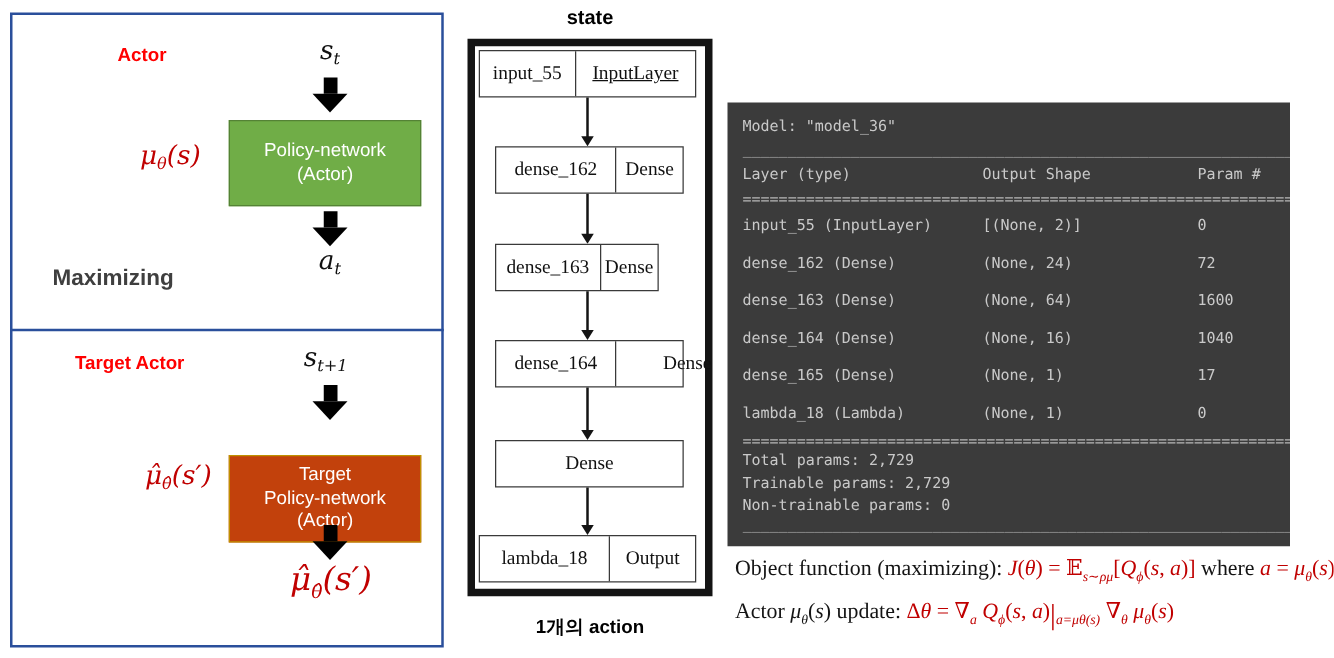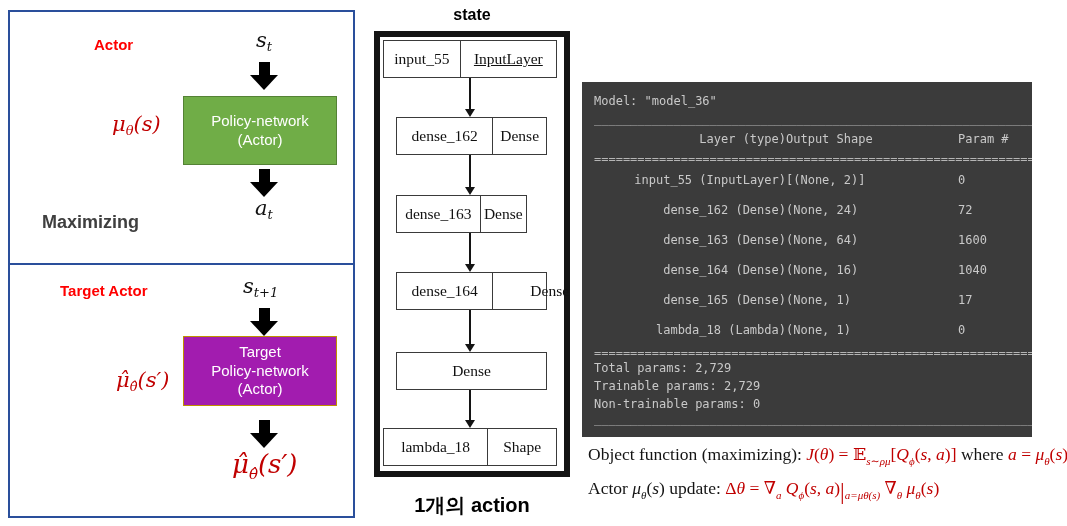--- a/index.html
+++ b/index.html
@@ -14,21 +14,21 @@
   .math{font-family:"DejaVu Serif","Liberation Serif",serif;font-style:italic;color:#111;}
   .math .msub{font-size:13px;vertical-align:-4px;}
   .mathred{color:#c00000;}
   .iolabel{position:absolute;font-size:21px;}
   .sidelabel{position:absolute;font-size:21px;color:#c00000;}
   .outlabel-big{position:absolute;font-size:26px;color:#c00000;}
   .net-box{position:absolute;left:183px;width:154px;color:#fff;text-align:center;
            display:flex;flex-direction:column;justify-content:center;font-size:15px;
            box-sizing:border-box;line-height:1.25;}
   .net-green{top:96px;height:69px;background:#70ad47;border:1px solid #548235;}
-  .net-gold{top:336px;height:70px;background:#a21caf;border:1px solid #bf9000;}
+  .net-gold{top:364px;height:70px;background:#c2410c;border:1px solid #bf9000;}
   .caption{position:absolute;left:42px;top:212px;font-size:18px;font-weight:bold;color:#3f3f3f;}
   .thick-arrow{position:absolute;width:28px;}
   .thick-arrow .stem{width:11px;height:13px;background:#000;margin:0 auto;}
   .thick-arrow .head{width:0;height:0;margin:0 auto;
       border-left:14px solid transparent;border-right:14px solid transparent;
       border-top:15px solid #000;}
 
   
   .state-label{position:absolute;left:374px;top:6px;width:196px;text-align:center;
                font-size:16px;font-weight:bold;color:#000;}
@@ -37,34 +37,34 @@
   .knode{position:absolute;display:flex;background:#fff;border:1.5px solid #3a3a3a;
          box-sizing:border-box;font-family:"Liberation Serif","DejaVu Serif",serif;
          font-size:15.5px;color:#111;}
   .knode .kcell{display:flex;align-items:center;justify-content:center;white-space:nowrap;}
   .knode .kname{border-right:1.5px solid #3a3a3a;}
   .karrow-line{position:absolute;width:2px;background:#141414;}
   .karrow-head{position:absolute;width:0;height:0;
       border-left:5px solid transparent;border-right:5px solid transparent;
       border-top:8px solid #141414;}
   .action-label{position:absolute;left:374px;top:492px;width:196px;text-align:center;
-                font-size:20px;font-weight:bold;color:#000;}
+                font-size:15px;font-weight:bold;color:#000;}
 
   
   .terminal{position:absolute;left:582px;top:82px;width:450px;height:355px;background:#3b3b3b;
             color:#c9c9c9;font-family:"DejaVu Sans Mono","Liberation Mono",monospace;
             font-size:12px;box-sizing:border-box;padding:8px 0 0 12px;overflow:hidden;}
   .t-line{white-space:nowrap;overflow:hidden;}
   .t-model{height:24px;line-height:22px;}
   .t-sep{height:14px;line-height:10px;color:#b5b5b5;}
   .t-sepd{height:14px;line-height:14px;color:#b5b5b5;}
   .t-header,.t-row{display:flex;}
   .t-header{height:24px;line-height:22px;}
   .t-row{height:30px;line-height:28px;}
-  .tc1{width:192px;flex:none;text-align:right;}
+  .tc1{width:192px;flex:none;}
   .tc2{width:172px;flex:none;}
   .tc3{flex:1;}
   .t-total{height:18px;line-height:17px;}
 
   
   .f-line{position:absolute;left:588px;white-space:nowrap;
           font-family:"Liberation Serif","DejaVu Serif",serif;font-size:17.5px;color:#141414;}
   .f-line-1{top:444px;}
   .f-line-2{top:478px;}
   .seg.r{color:#c00000;}
@@ -155,21 +155,21 @@
       </div>
       <div class="karrow-line" style="left: 89px; top: 273px; height: 35px;"></div>
       <div class="karrow-head" style="left: 85px; top: 307px;"></div>
       <div class="knode" style="left: 16px; top: 315px; width: 151px; height: 38px;">
         <div class="kcell ktype" style="flex: 1 1 0%;">Dense</div>
       </div>
       <div class="karrow-line" style="left: 89px; top: 353px; height: 31px;"></div>
       <div class="karrow-head" style="left: 85px; top: 383px;"></div>
       <div class="knode" style="left: 3px; top: 391px; width: 174px; height: 38px;">
         <div class="kcell kname" style="flex: 0 0 60%;">lambda_18</div>
-        <div class="kcell ktype" style="flex: 1 1 0%;">Shape</div>
+        <div class="kcell ktype" style="flex: 1 1 0%;">Output</div>
       </div>
     </div>
   <div class="action-label">1개의 action</div>
 
   <div class="terminal">
       <div class="t-line t-model">Model: "model_36"</div>
       <div class="t-line t-sep">________________________________________________________________</div>
       <div class="t-line t-header">
         <div class="tc1">Layer (type)</div>
         <div class="tc2">Output Shape</div>

